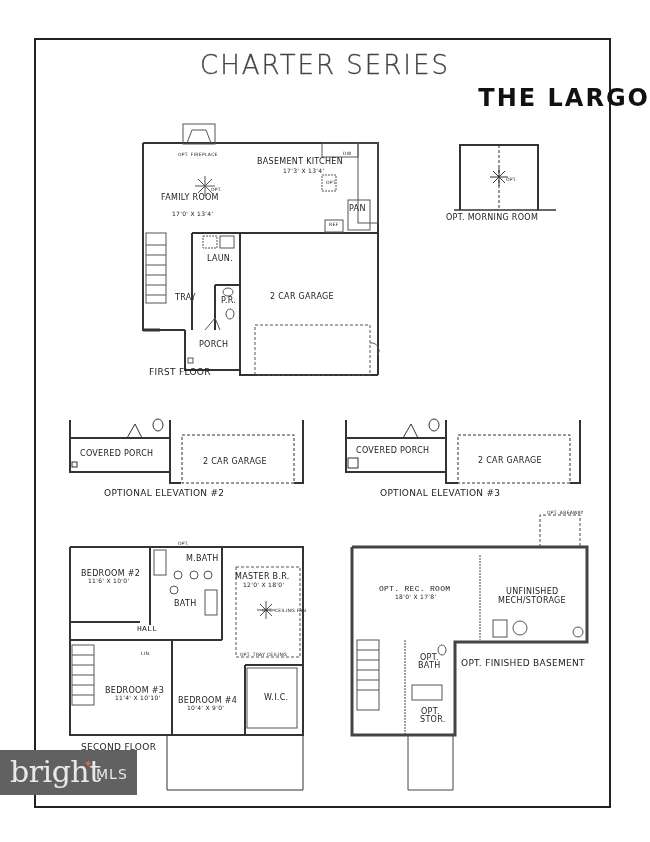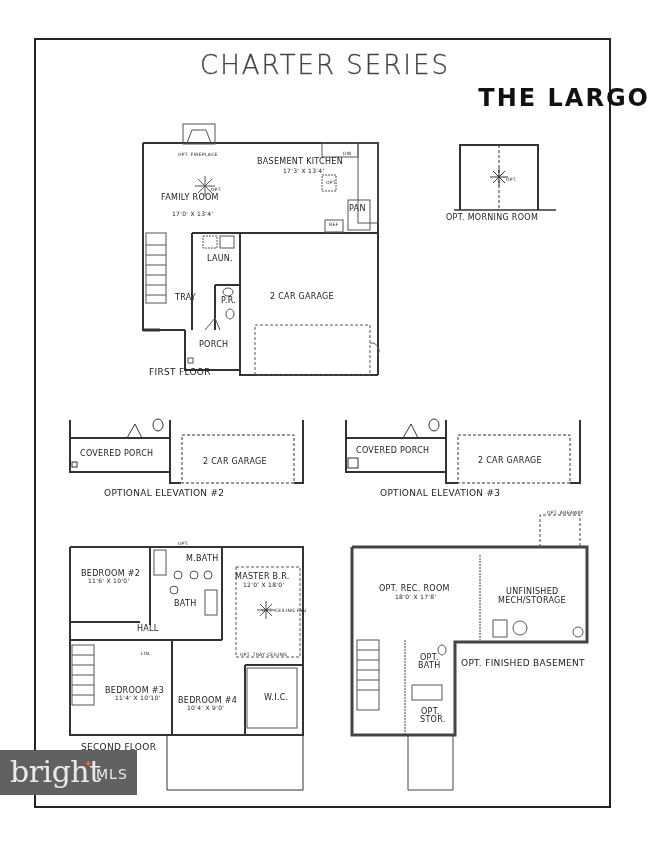--- a/index.html
+++ b/index.html
@@ -201,31 +201,31 @@
 
 <div class="lbl tiny" style="left:178px;top:542px;">OPT.</div>
 <div class="lbl" style="left:81px;top:570px;">BEDROOM #2</div>
 <div class="lbl dim" style="left:88px;top:578px;">11'6' X 10'0'</div>
 <div class="lbl" style="left:172px;top:555px;padding-left:14px;">M.BATH</div>
 <div class="lbl" style="left:174px;top:600px;">BATH</div>
 <div class="lbl" style="left:235px;top:573px;">MASTER B.R.</div>
 <div class="lbl dim" style="left:243px;top:582px;">12'0' X 18'0'</div>
 <div class="lbl tiny" style="left:262px;top:609px;">OPT. CEILING FAN</div>
 <div class="lbl tiny" style="left:240px;top:653px;">OPT. TRAY CEILING</div>
-<div class="lbl" style="left:137px;top:625px;">HALL</div>
+<div class="lbl" style="left:137px;top:625px;font-family:Liberation Mono, monospace;">HALL</div>
 <div class="lbl tiny" style="left:141px;top:652px;">LIN.</div>
 <div class="lbl" style="left:105px;top:687px;">BEDROOM #3</div>
 <div class="lbl dim" style="left:115px;top:695px;">11'4' X 10'10'</div>
 <div class="lbl" style="left:178px;top:697px;">BEDROOM #4</div>
 <div class="lbl dim" style="left:187px;top:705px;">10'4' X 9'0'</div>
 <div class="lbl" style="left:264px;top:694px;">W.I.C.</div>
 <div class="lbl caption" style="left:81px;top:743px;">SECOND FLOOR</div>
 
 <div class="lbl tiny" style="left:547px;top:511px;">OPT. AREAWAY</div>
-<div class="lbl" style="left:379px;top:585px;">OPT. REC. ROOM</div>
+<div class="lbl" style="left:379px;top:585px;font-family:Liberation Mono, monospace;">OPT. REC. ROOM</div>
 <div class="lbl dim" style="left:395px;top:594px;">18'0' X 17'8'</div>
 <div class="lbl" style="left:498px;top:588px;margin-left:8px;">UNFINISHED</div>
 <div class="lbl" style="left:498px;top:597px;">MECH/STORAGE</div>
 <div class="lbl" style="left:420px;top:654px;">OPT.</div>
 <div class="lbl" style="left:418px;top:662px;">BATH</div>
 <div class="lbl" style="left:421px;top:708px;">OPT.</div>
 <div class="lbl" style="left:420px;top:716px;">STOR.</div>
 <div class="lbl caption" style="left:461px;top:659px;">OPT. FINISHED BASEMENT</div>
 
 <div class="logo">

